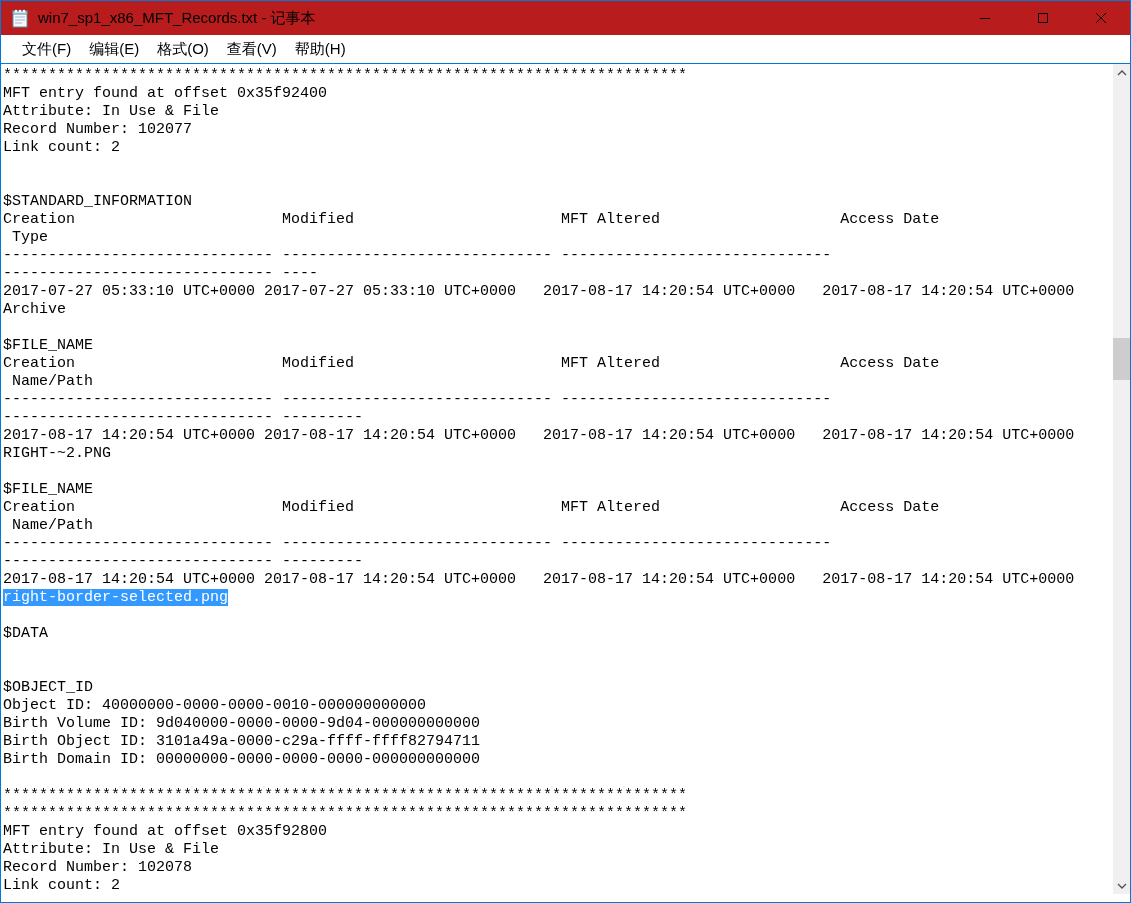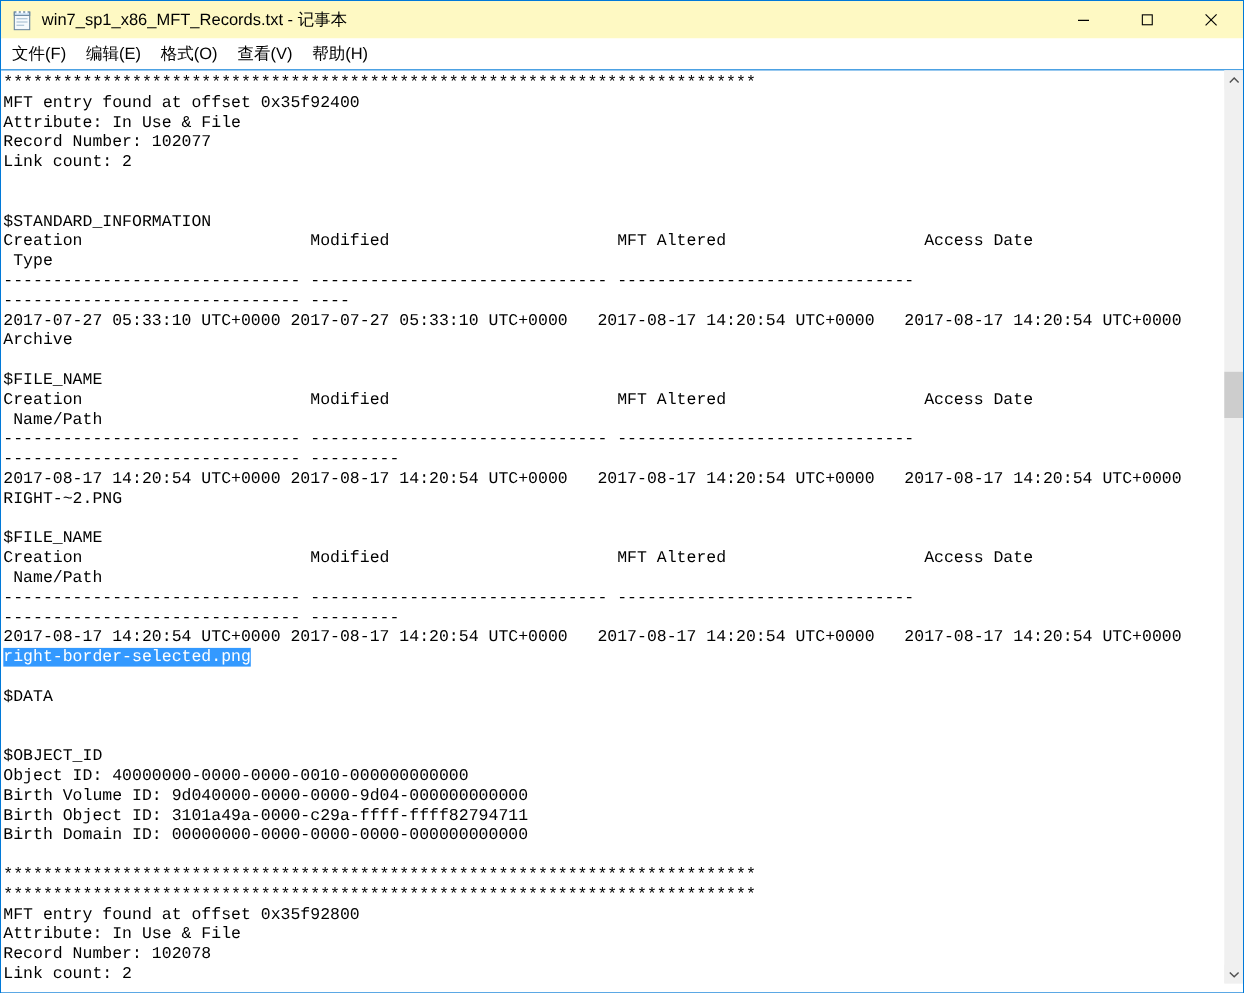--- a/index.html
+++ b/index.html
@@ -1,27 +1,27 @@
 <!DOCTYPE html>
 <html><head>
 <meta charset="utf-8">
 <title>Notepad</title>
 <style>
   html,body{margin:0;padding:0;background:#e8e8e8;}
   body{width:1131px;height:903px;overflow:hidden;font-family:"Liberation Sans",sans-serif;}
   .window{position:relative;width:1131px;height:903px;box-sizing:border-box;
           background:#ffffff;border:1px solid #0079d8;}
   
-  .titlebar{height:34px;display:flex;align-items:center;background:#fef9c3;}
+  .titlebar{height:34px;display:flex;align-items:center;background:#b91c1c;}
   .app-icon{margin-left:9px;width:20px;height:20px;flex:0 0 auto;}
   .title{margin-left:8px;font-size:15px;color:#000;white-space:nowrap;}
   .controls{margin-left:auto;display:flex;height:34px;}
   .ctl{width:58px;height:34px;display:flex;align-items:center;justify-content:center;}
   
-  .menubar{height:28px;display:flex;align-items:center;padding-left:1px;
+  .menubar{height:28px;display:flex;align-items:center;padding-left:12px;
            font-size:15px;color:#000;background:#ffffff;}
   .menu-item{padding:3px 9px;white-space:nowrap;}
   
   .editor{position:absolute;top:62px;left:0;right:0;bottom:0;background:#ffffff;
           border-top:1px solid #0079d8;}
   .textpane{position:absolute;top:0;left:0;right:17px;bottom:0;
             padding:3px 0 0 2px;overflow:hidden;
             font-family:"Liberation Mono","DejaVu Sans Mono",monospace;
             font-size:15px;line-height:18px;white-space:pre;color:#000;}
   .line{height:18px;}

